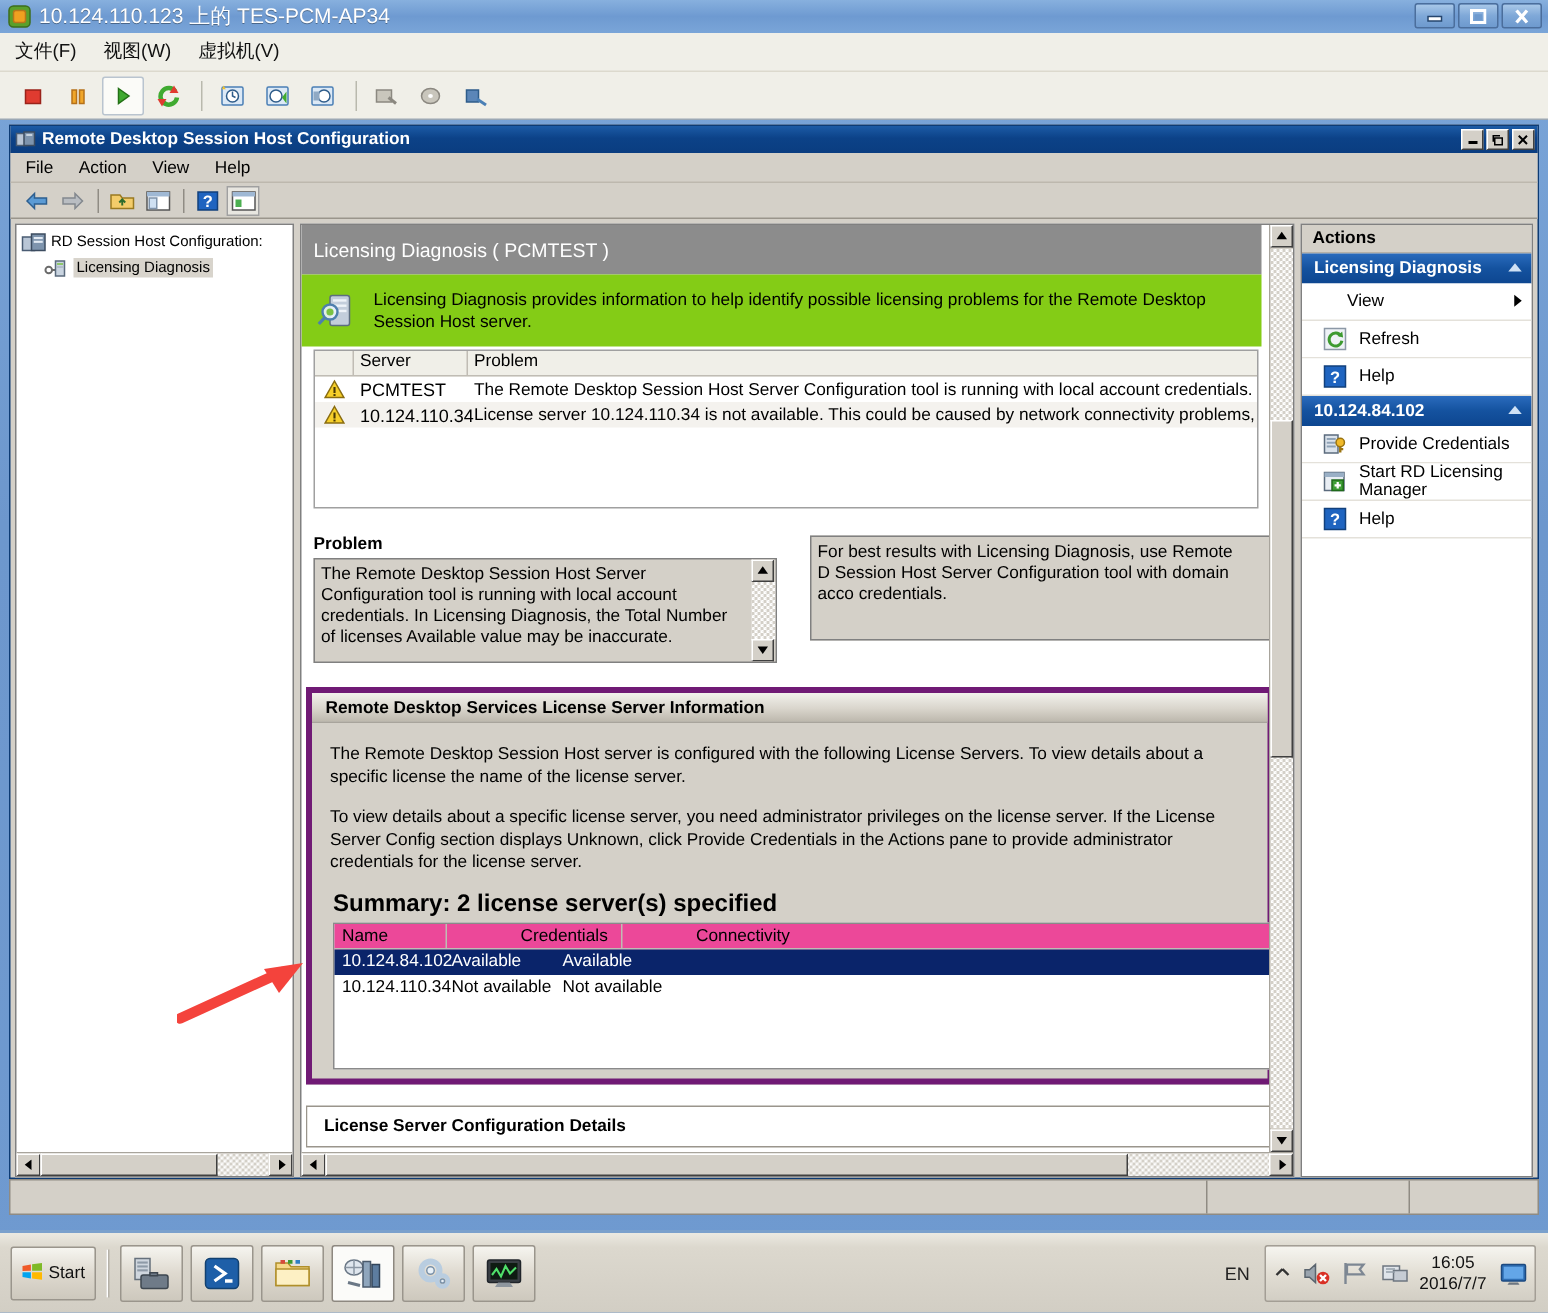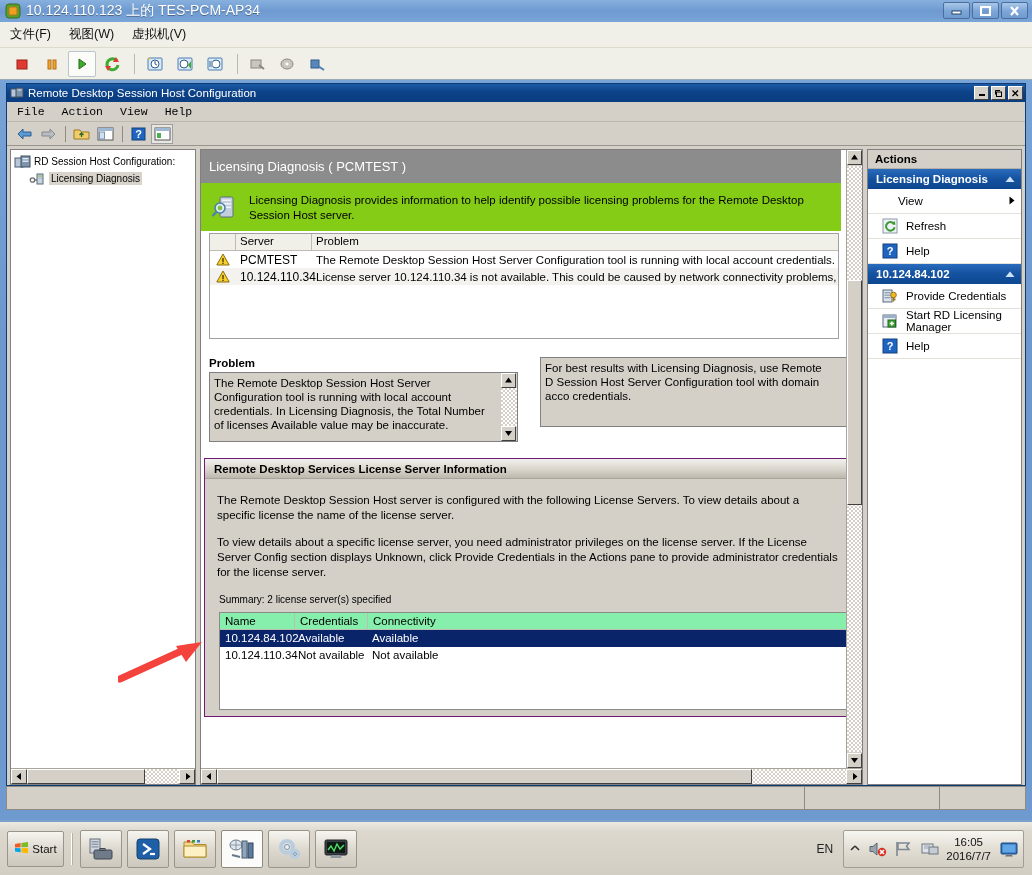--- a/index.html
+++ b/index.html
@@ -69,35 +69,35 @@
     background: #d4d0c8;
     border: 1px solid #0d3b74;
   }
   #mmc-title {
     height: 18px; width: 100%;
     background: linear-gradient(180deg,#1c5ba6 0%, #0c4288 45%, #0a3d80 100%);
     display: flex; align-items: center; position: relative;
   }
   #mmc-title .t-icon { width: 14px; height: 14px; margin: 0 4px 0 3px; position: relative; flex: 0 0 auto;}
   #mmc-title .t-label {
-    color: #fff; font-size: 11.5px; font-weight: normal; white-space: nowrap;
+    color: #fff; font-size: 11.5px; font-weight: bold; white-space: nowrap;
   }
   #mmc-winbtns { position: absolute; right: 2px; top: 2px; display: flex; gap: 2px; }
   .mbtn {
     width: 15px; height: 14px; background: #d4d0c8;
     border-top: 1px solid #fff; border-left: 1px solid #fff;
     border-right: 1px solid #404040; border-bottom: 1px solid #404040;
     display:flex; align-items:center; justify-content:center;
     font-size: 9px; color: #000; line-height: 1;
   }
   #mmc-menubar {
     height: 20px; background: #d4d0c8; display: flex; align-items: center;
     padding-left: 10px; gap: 17px; border-bottom: 1px solid #bdb8ae;
   }
-  #mmc-menubar .mi { font-size: 11.5px; color: #000; font-family: Liberation Mono, monospace; }
+  #mmc-menubar .mi { font-size: 11.5px; color: #000; }
   #mmc-toolbar {
     height: 24px; background: #d4d0c8; display: flex; align-items: center;
     padding-left: 6px; border-bottom: 1px solid #9a958c;
   }
   .mtb {
     width: 22px; height: 20px; display:flex; align-items:center; justify-content:center;
     border: 1px solid transparent; margin-right: 2px;
   }
   .mtb.framed { border: 1px solid #a0a0a0; background: #e8e6e0; }
   .mtsep { width: 1px; height: 16px; background: #908c84; margin: 0 4px; }
@@ -183,33 +183,33 @@
   .pr-box .inner { padding-right: 18px; }
   .pr-vs { position: absolute; right: 0; top: 0; width: 16px; height: 68px; background: #d4d0c8;
            display: flex; flex-direction: column; justify-content: space-between; }
   .pr-vs .mid { flex: 1 1 auto;
     background-image:
       linear-gradient(45deg,#fff 25%,transparent 25%,transparent 75%,#fff 75%),
       linear-gradient(45deg,#fff 25%,transparent 25%,transparent 75%,#fff 75%);
     background-size: 4px 4px; background-position: 0 0, 2px 2px; background-color:#d4d0c8; }
 
   
-  #ls-section { margin: 16px 0 0 3px; width: 645px; border: 1px solid #701a75; background: #d4d0c8; }
+  #ls-section { margin: 16px 0 0 3px; width: 645px; border: 4px solid #701a75; background: #d4d0c8; }
   #ls-header { height: 20px;
     background: linear-gradient(180deg,#f2f1ec 0%, #d9d5cc 55%, #bdb8ad 100%);
     border-bottom: 1px solid #a8a49c;
     display:flex; align-items:center; padding-left: 9px;
     font-size: 11.5px; font-weight: bold; color: #000; }
   #ls-body { padding: 14px 8px 6px 12px; font-size: 11.5px; line-height: 15px; color:#000; }
   #ls-body p { margin: 0 0 12px 0; }
-  #summary-line { font-weight: normal; font-size: 10px; margin: 0 0 5px 2px; }
+  #summary-line { font-weight: bold; font-size: 16px; margin: 0 0 5px 2px; }
 
   
   #sum-table { border: 1px solid #8a8a8a; background: #fff; width: 628px; margin-left: 2px; height: 98px; }
-  #sum-head { display:flex; height: 17px; background: #86efac; border-bottom: 1px solid #c0bcb4; }
+  #sum-head { display:flex; height: 17px; background: #ec4899; border-bottom: 1px solid #c0bcb4; gap: 44px; }
   #sum-head .hc { font-size: 11.5px; padding: 1px 5px; border-right: 1px solid #c0bcb4; white-space: nowrap; }
   .srow { display:flex; height: 17px; align-items: center; font-size: 11.5px; }
   .srow.selected { background: #0a246a; color: #fff; }
   .srow .c1 { width: 75px; padding-left: 5px; flex: 0 0 auto; }
   .srow .c2 { width: 73px; padding-left: 3px; flex: 0 0 auto; }
   .srow .c3 { padding-left: 4px; }
 
   
   #lsd-section { margin: 14px 0 0 3px; width: 645px; border: 1px solid #9a958c; background: #fff; height: 28px; }
   #lsd-header { height: 26px; display: flex; align-items: center; padding-left: 11px;
@@ -621,20 +621,23 @@
                   </div>
                   <div class="srow">
                     <span class="c1">10.124.110.34</span>
                     <span class="c2">Not available</span>
                     <span class="c3">Not available</span>
                   </div>
                 </div>
               </div>
             </div>
 
+            <div id="lsd-section">
+              <div id="lsd-header">License Server Configuration Details</div>
+            </div>
 
           </div>
         </div>
 
         <div id="center-vscroll">
           <div class="sb-arrow-v" style="position:absolute;top:0;left:0">
             <svg width="7" height="7">
                 <path d="M3.5 0.5 L7 5.5 L0 5.5 Z" fill="#000"></path>
               </svg>
           </div>

